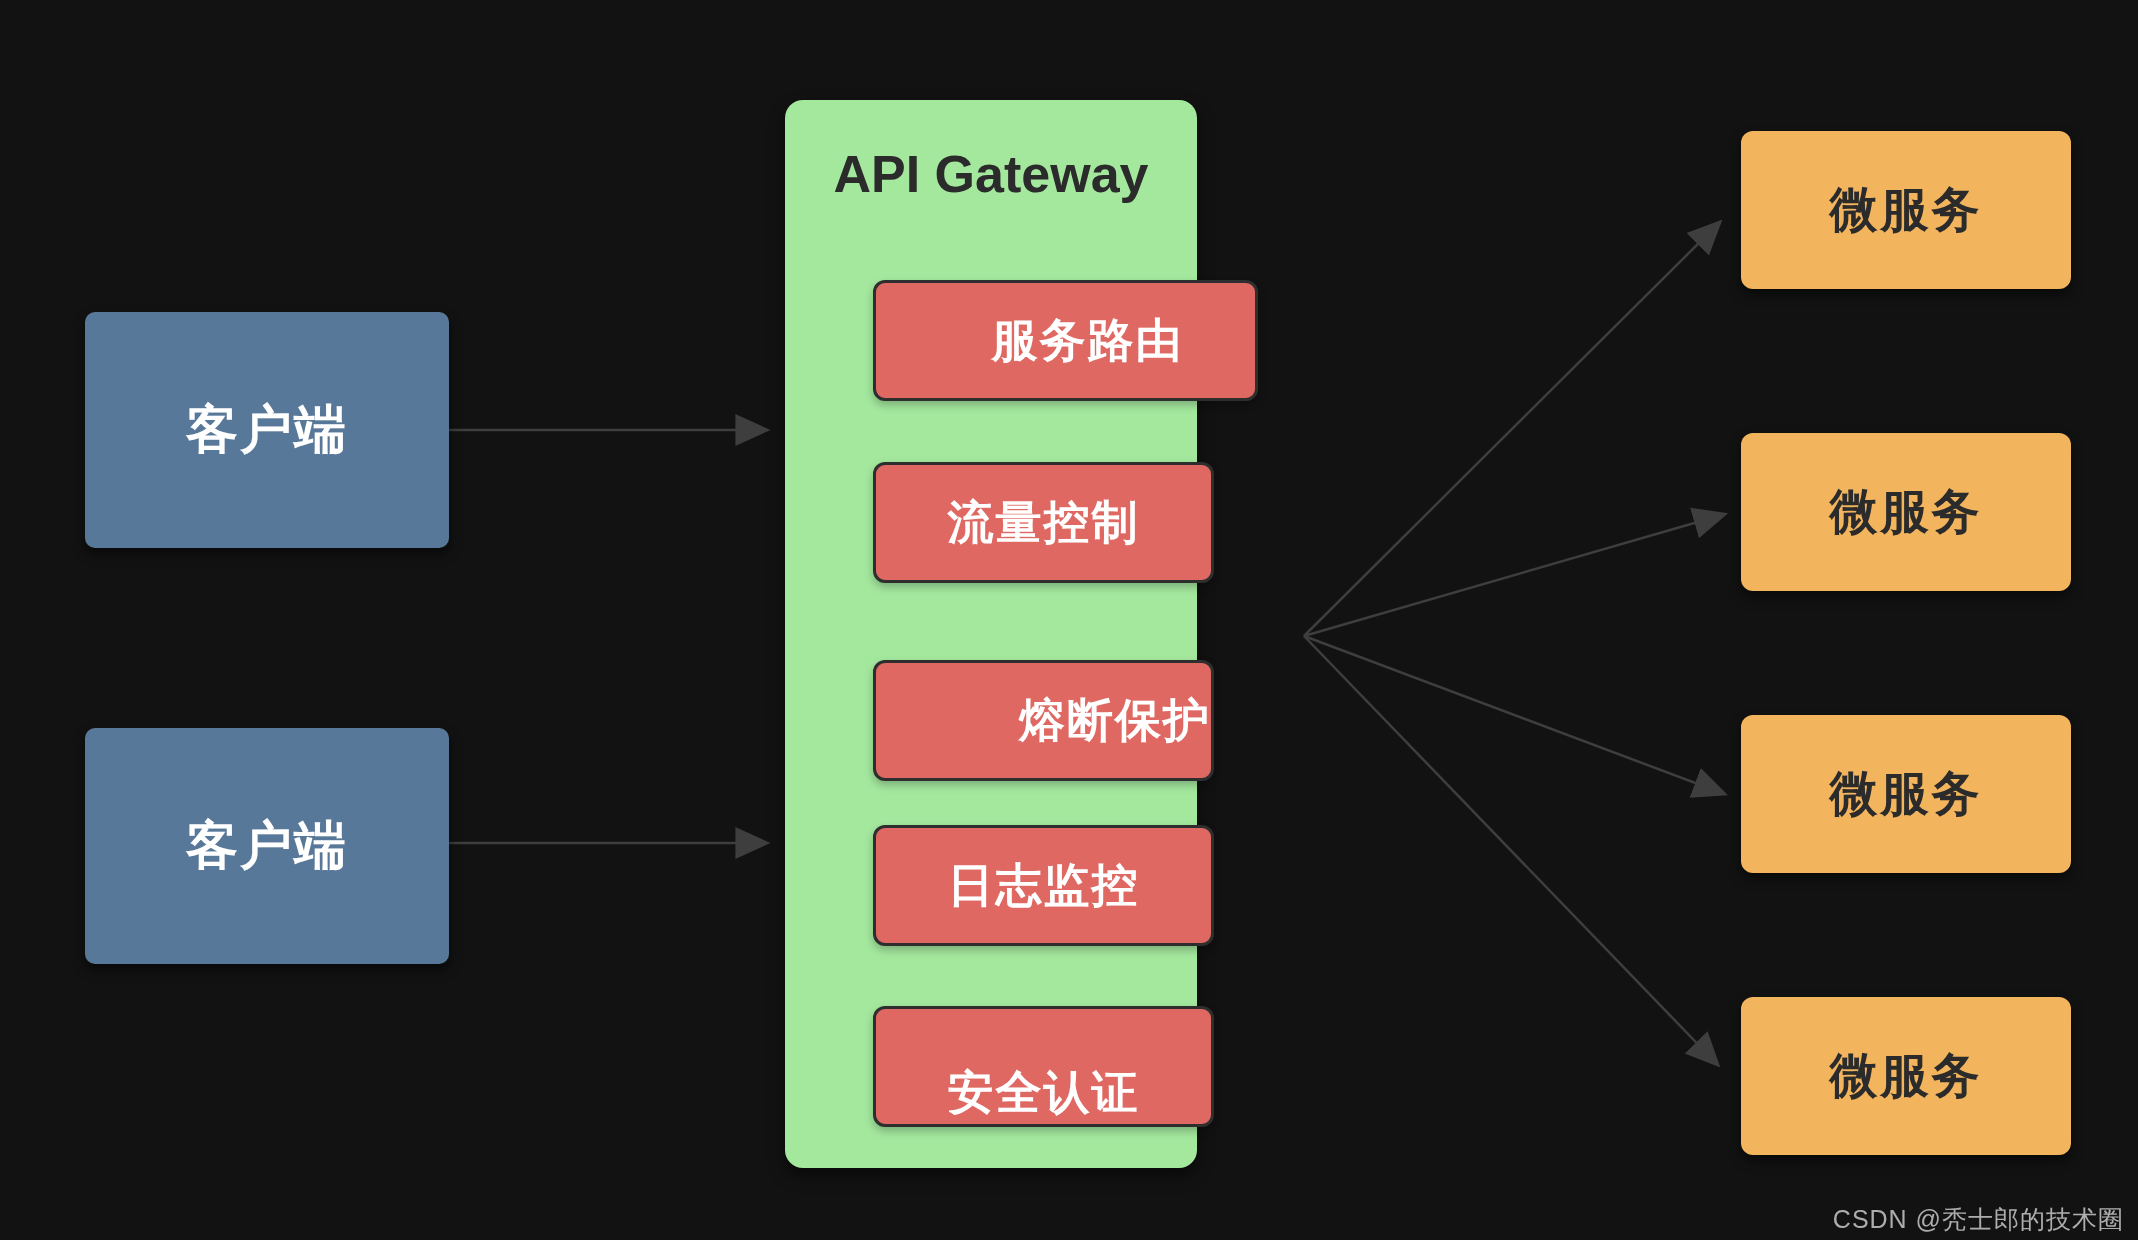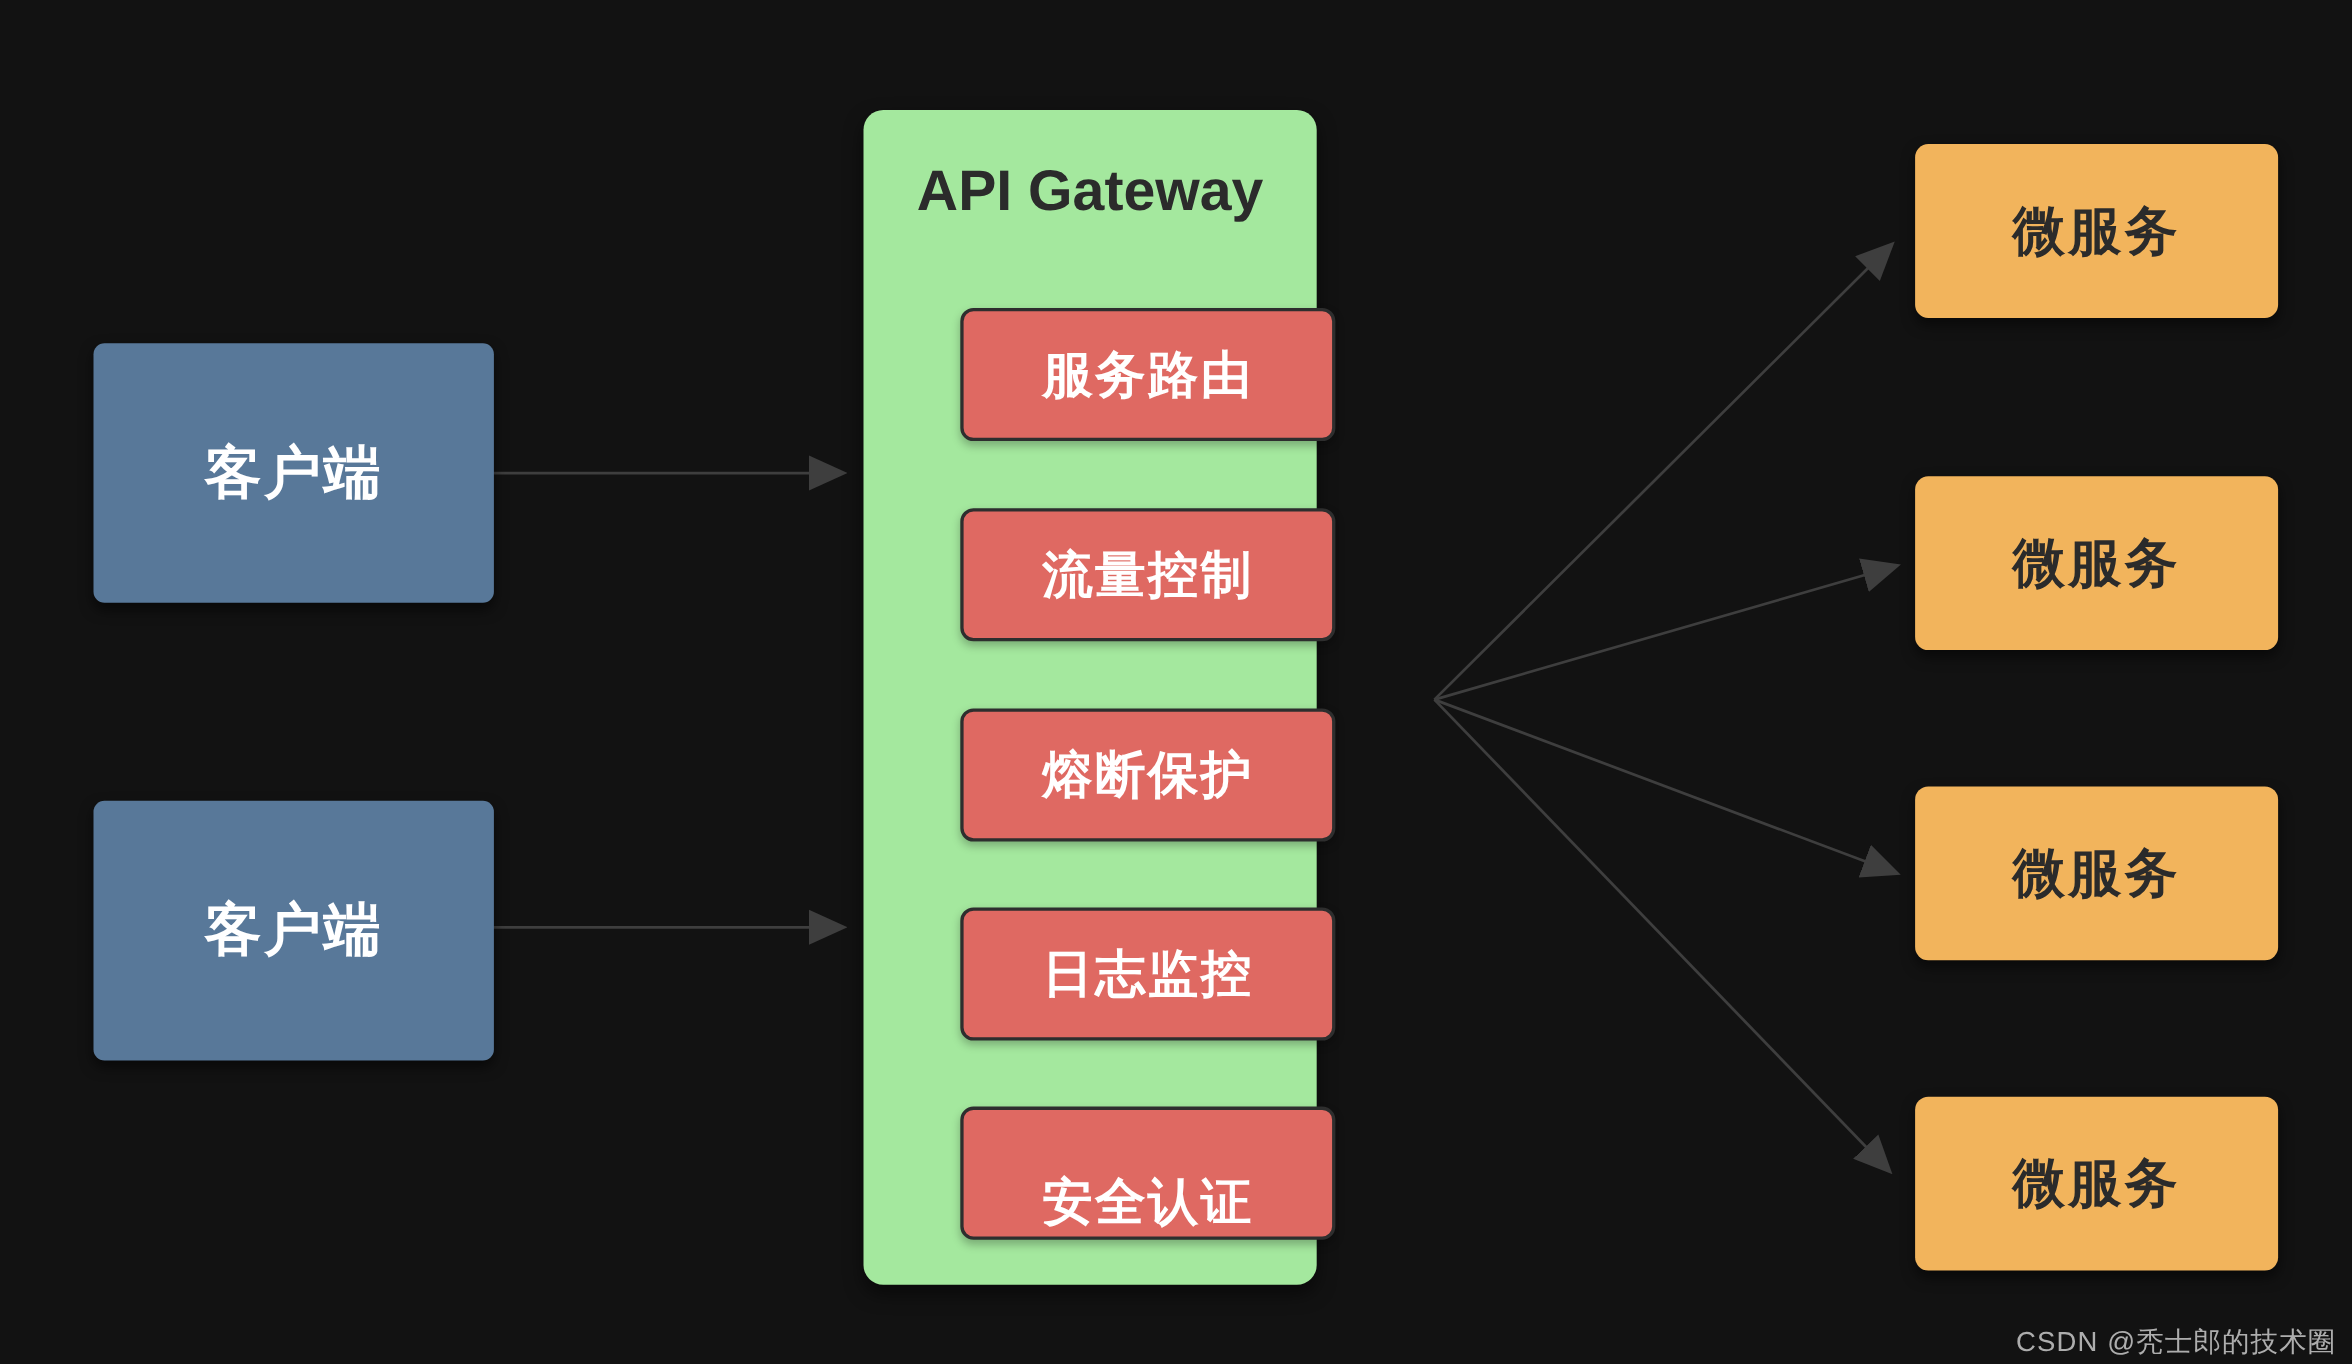--- a/index.html
+++ b/index.html
@@ -56,21 +56,21 @@
     position:absolute;
     left:88px;width:335px;height:115px;
     background:var(--feature);
     border:3px solid var(--feature-border);
     border-radius:12px;
     display:flex;align-items:center;justify-content:center;
     color:var(--text-light);
     font-size:46px;font-weight:bold;letter-spacing:2px;
     box-shadow:0 4px 8px rgba(0,0,0,.25);
   }
-  .f0{top:180px;} .f1{top:362px;} .f2{top:544px;} .f3{top:725px;} .f4{top:906px;align-items:flex-end;}
+  .f0{top:180px;padding-left:44px;} .f1{top:362px;} .f2{top:560px;justify-content:flex-end;} .f3{top:725px;} .f4{top:906px;align-items:flex-end;}
   .ms{
     left:1741px;width:330px;height:158px;
     background:var(--microservice);
     border-radius:12px;
     color:var(--text-dark);
     font-size:48px;letter-spacing:3px;
     box-shadow:0 6px 12px rgba(0,0,0,.5);
   }
   .ms1{top:131px;} .ms2{top:433px;} .ms3{top:715px;} .ms4{top:997px;}
   .watermark{

